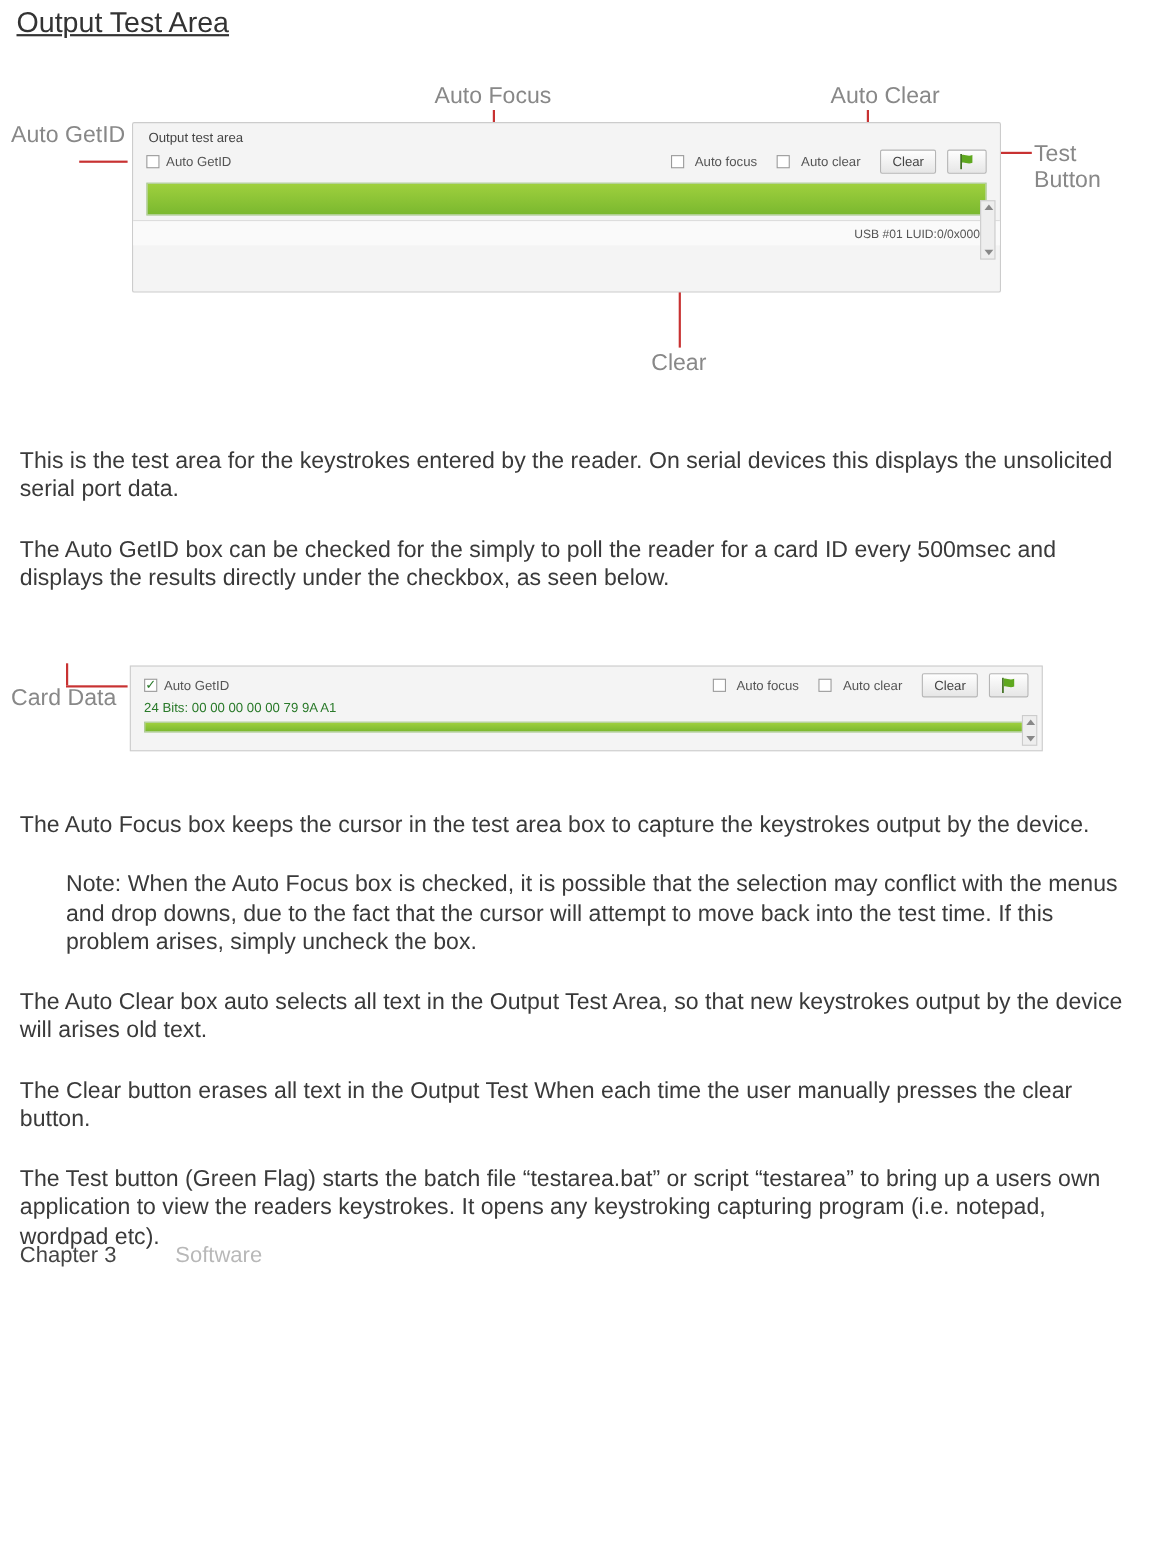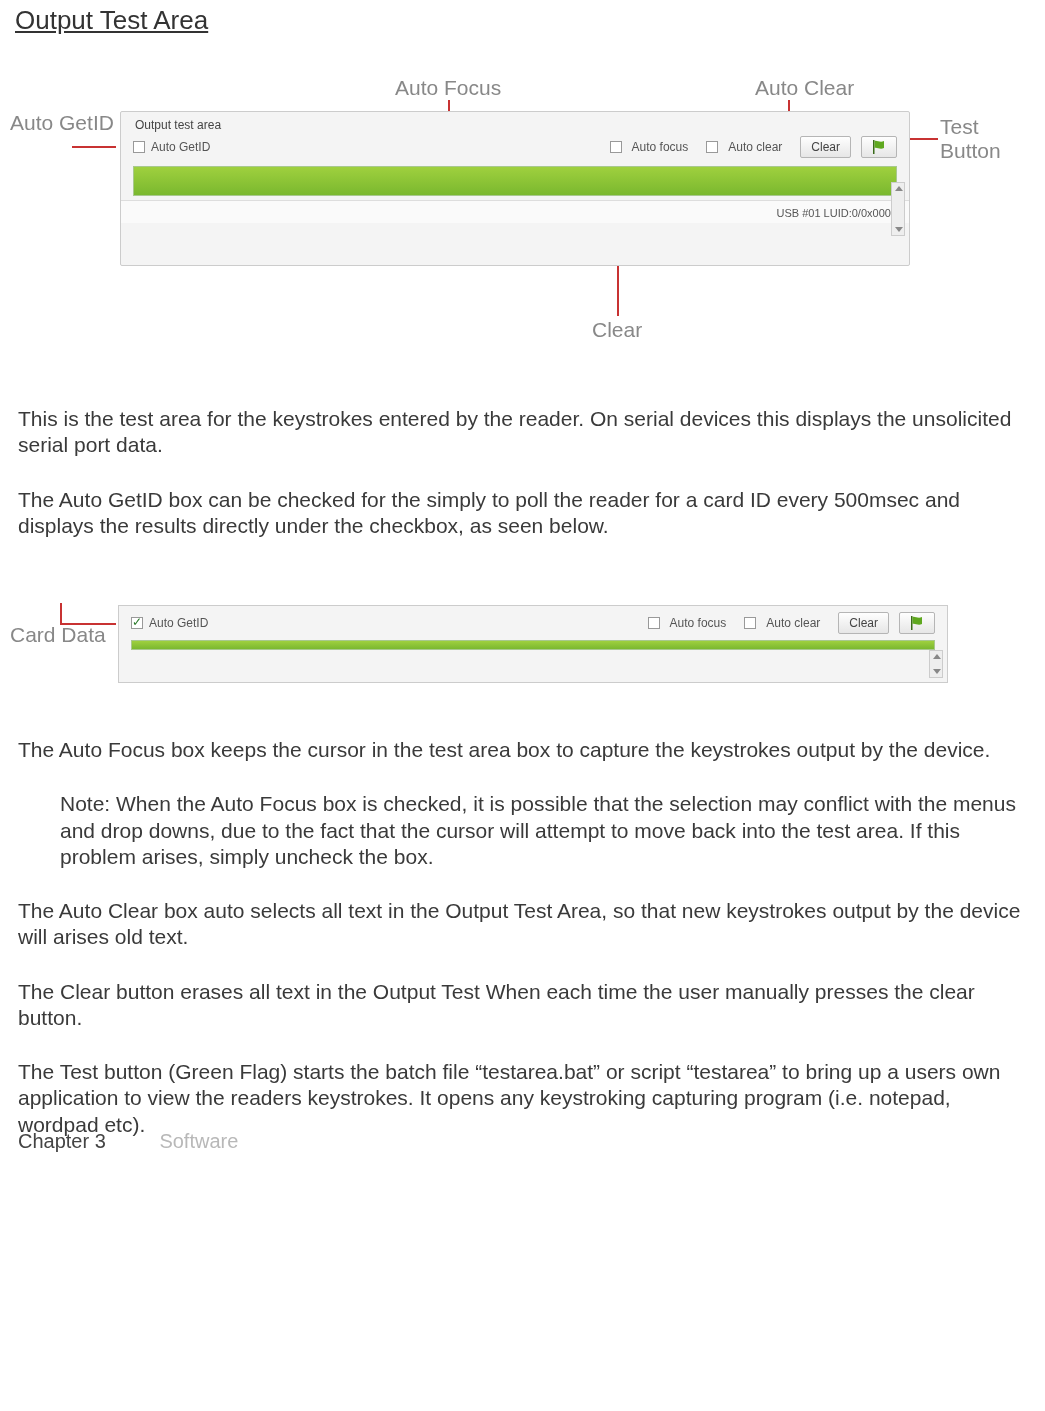--- a/index.html
+++ b/index.html
@@ -187,21 +187,21 @@
 </head>
 <body>
 
 <div class="section-title">Output Test Area</div>
 
 <div class="diagram1-wrap">
 
   <div class="callout-label" style="left:0px; top:35px;">Auto GetID</div>
   <div class="callout-label" style="left:385px; top:0px;">Auto Focus</div>
   <div class="callout-label" style="left:745px; top:0px;">Auto Clear</div>
-  <div class="callout-label" style="left:930px; top:39px;">Test Button</div>
+  <div class="callout-label" style="left:930px; top:52px;">Test Button</div>
   <div class="callout-label" style="left:582px; top:242px;">Clear</div>
 
   <div class="arrow-line" style="left:62px; top:70px; width:44px; height:2px;"></div>
 
   <div class="arrow-line" style="left:438px; top:24px; width:2px; height:38px;"></div>
   <div class="arrow-head-down" style="left:433px; top:60px;"></div>
 
   <div class="arrow-line" style="left:778px; top:24px; width:2px; height:18px;"></div>
   <div class="arrow-line" style="left:720px; top:42px; width:60px; height:2px;"></div>
   <div class="arrow-line" style="left:720px; top:42px; width:2px; height:20px;"></div>
@@ -258,27 +258,28 @@
         <span>Auto clear</span>
         <span class="btn" style="margin-left:8px;">Clear</span>
         <span class="btn-flag">
           <svg class="flag-icon" viewBox="0 0 16 14">
             <rect x="2" y="0" width="1.5" height="14" fill="#3a6b1a"></rect>
             <path d="M3.5 1 C6 0, 9 3, 13 1 L13 8 C9 10, 6 7, 3.5 8 Z" fill="#5fa81f"></path>
           </svg>
         </span>
       </div>
     </div>
+    <div class="card-data-line">24 Bits: 00 00 00 00 00 79 9A A1</div>
     <div class="green-bar thin"></div>
     <div class="scroll-stub" style="top:44px; height:28px;"></div>
   </div>
 </div>
 
 <p class="body-text">The Auto Focus box keeps the cursor in the test area box to capture the keystrokes output by the device.</p>
-<p class="body-text indent">Note: When the Auto Focus box is checked, it is possible that the selection may conflict with the menus and drop downs, due to the fact that the cursor will attempt to move back into the test area. If this problem arises, simply uncheck the box.</p>
+<p class="body-text indent">Note: When the Auto Focus box is checked, it is possible that the selection may conflict with the menus and drop downs, due to the fact that the cursor will attempt to move back into the test time. If this problem arises, simply uncheck the box.</p>
 <p class="body-text">The Auto Clear box auto selects all text in the Output Test Area, so that new keystrokes output by the device will arises old text.</p>
 <p class="body-text">The Clear button erases all text in the Output Test When each time the user manually presses the clear button.</p>
 <p class="body-text" style="margin-bottom:2px;">The Test button (Green Flag) starts the batch file “testarea.bat” or script “testarea” to bring up a users own application to view the readers keystrokes. It opens any keystroking capturing program (i.e. notepad, wordpad etc).</p>
 
 <div class="footer">
   <span>Chapter 3</span>
   <span class="soft">Software</span>
 </div>
 
 </body></html>

